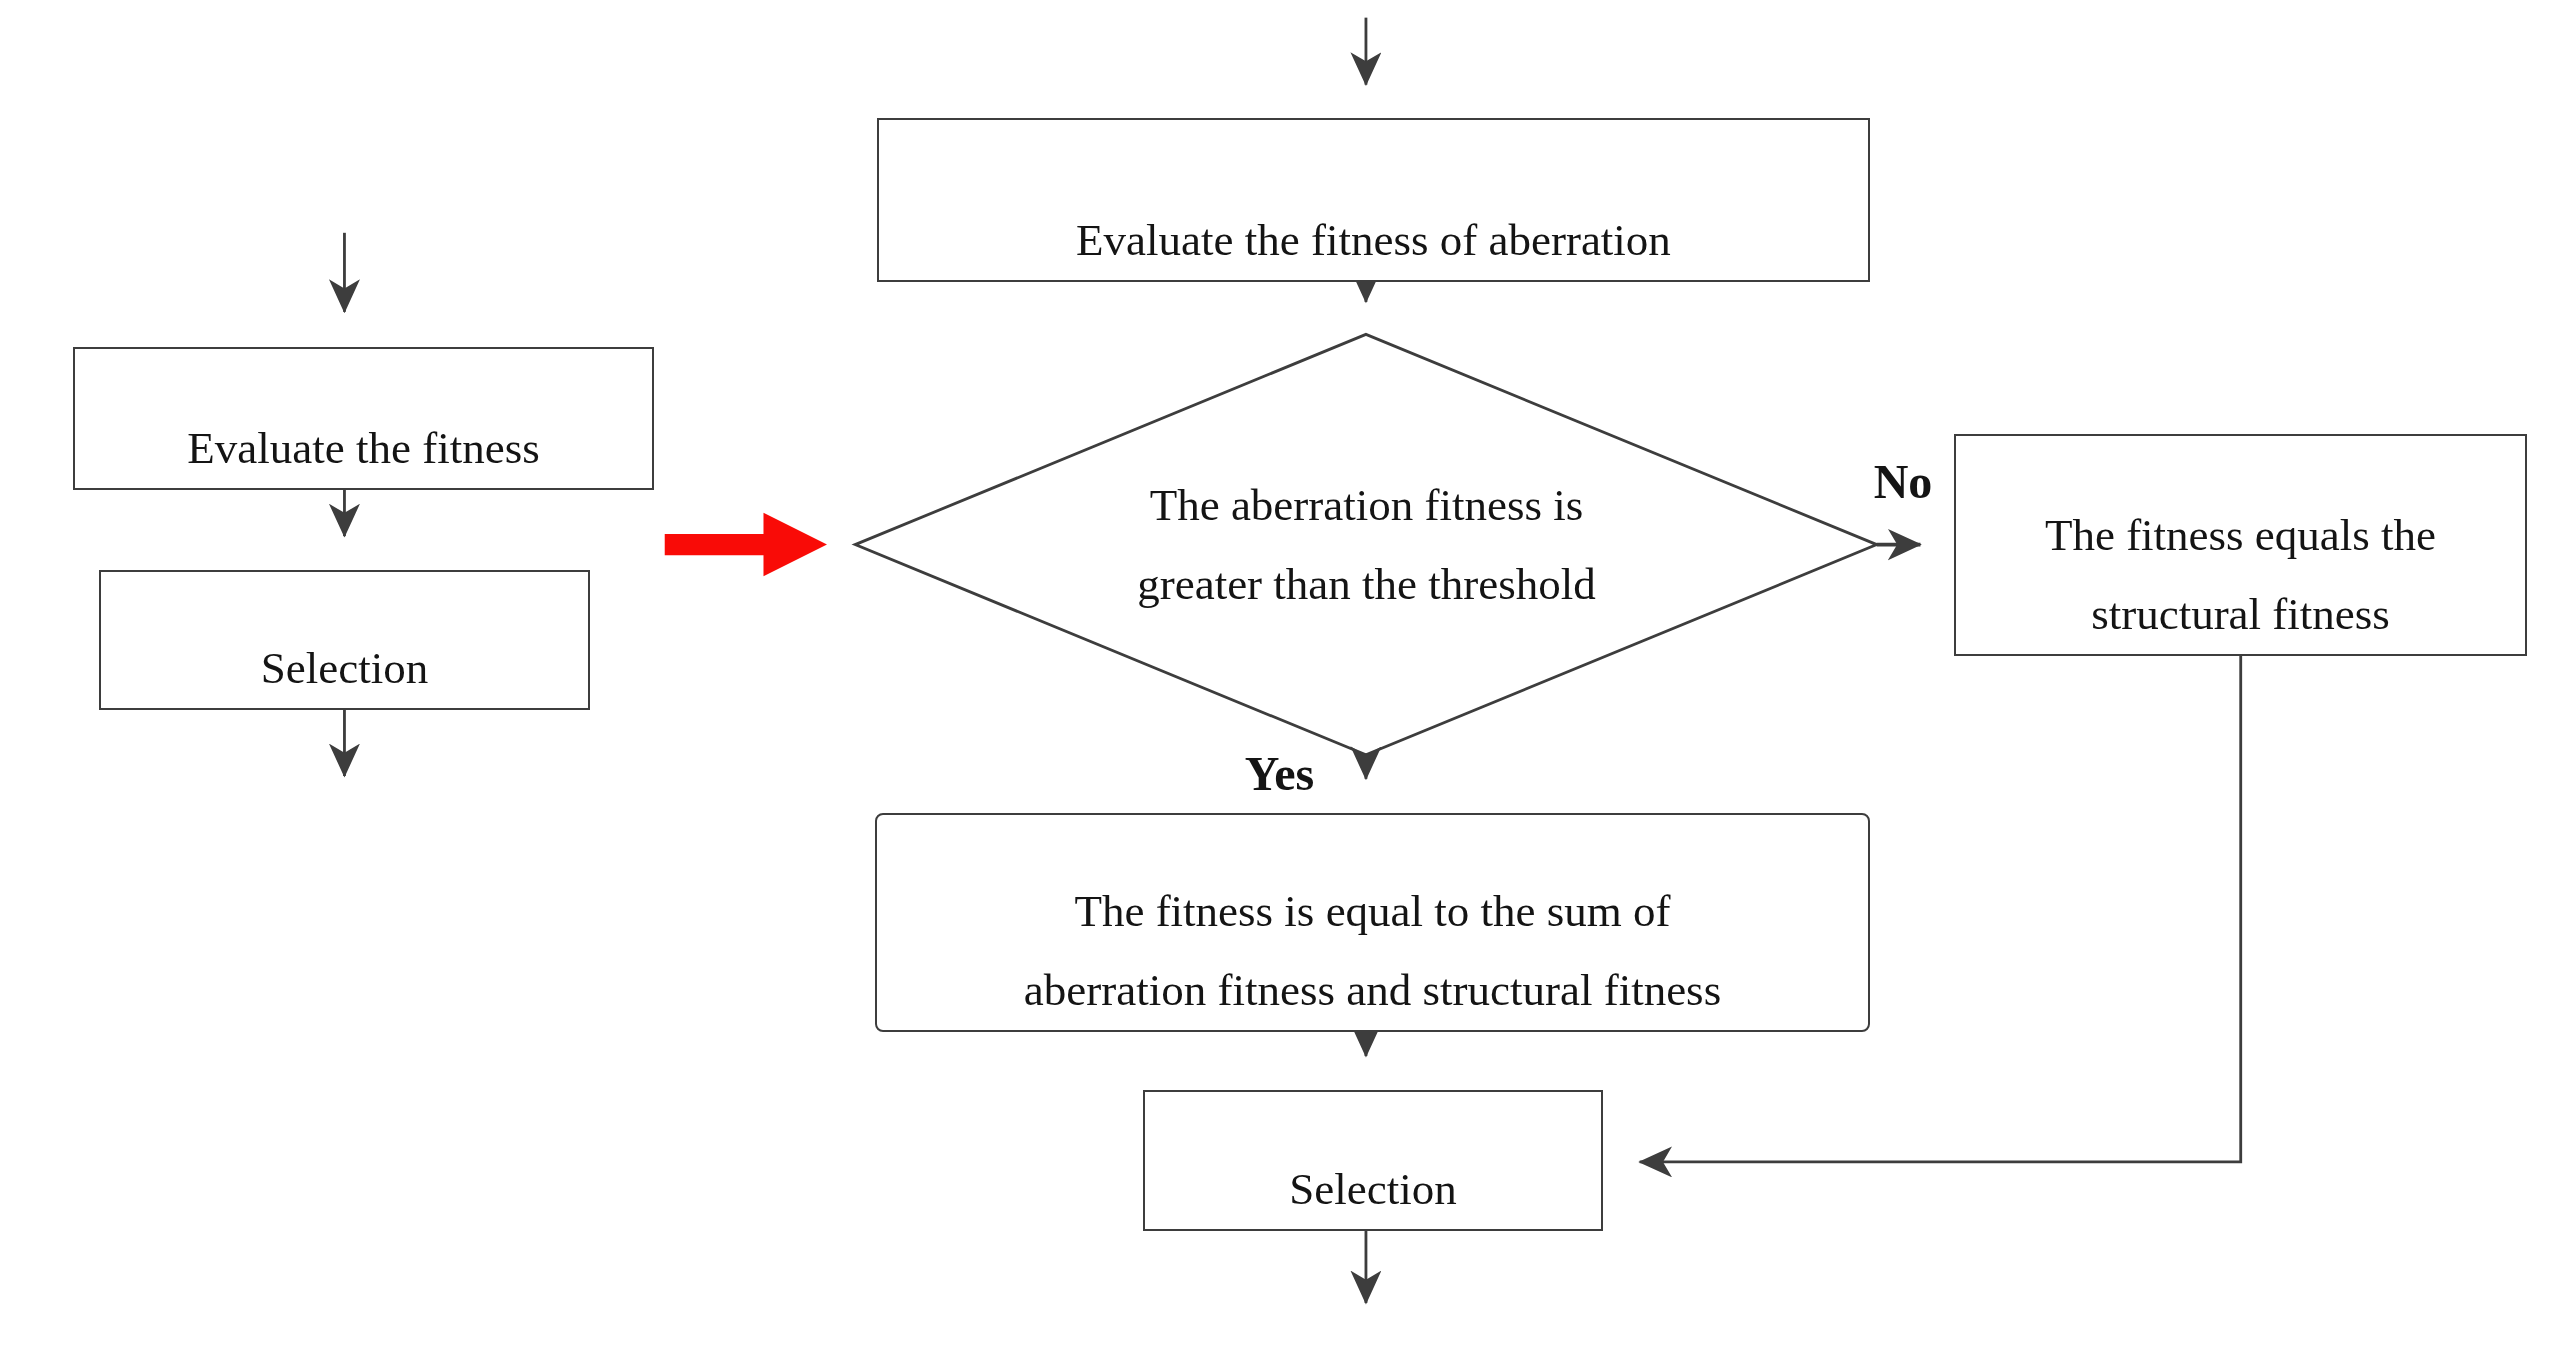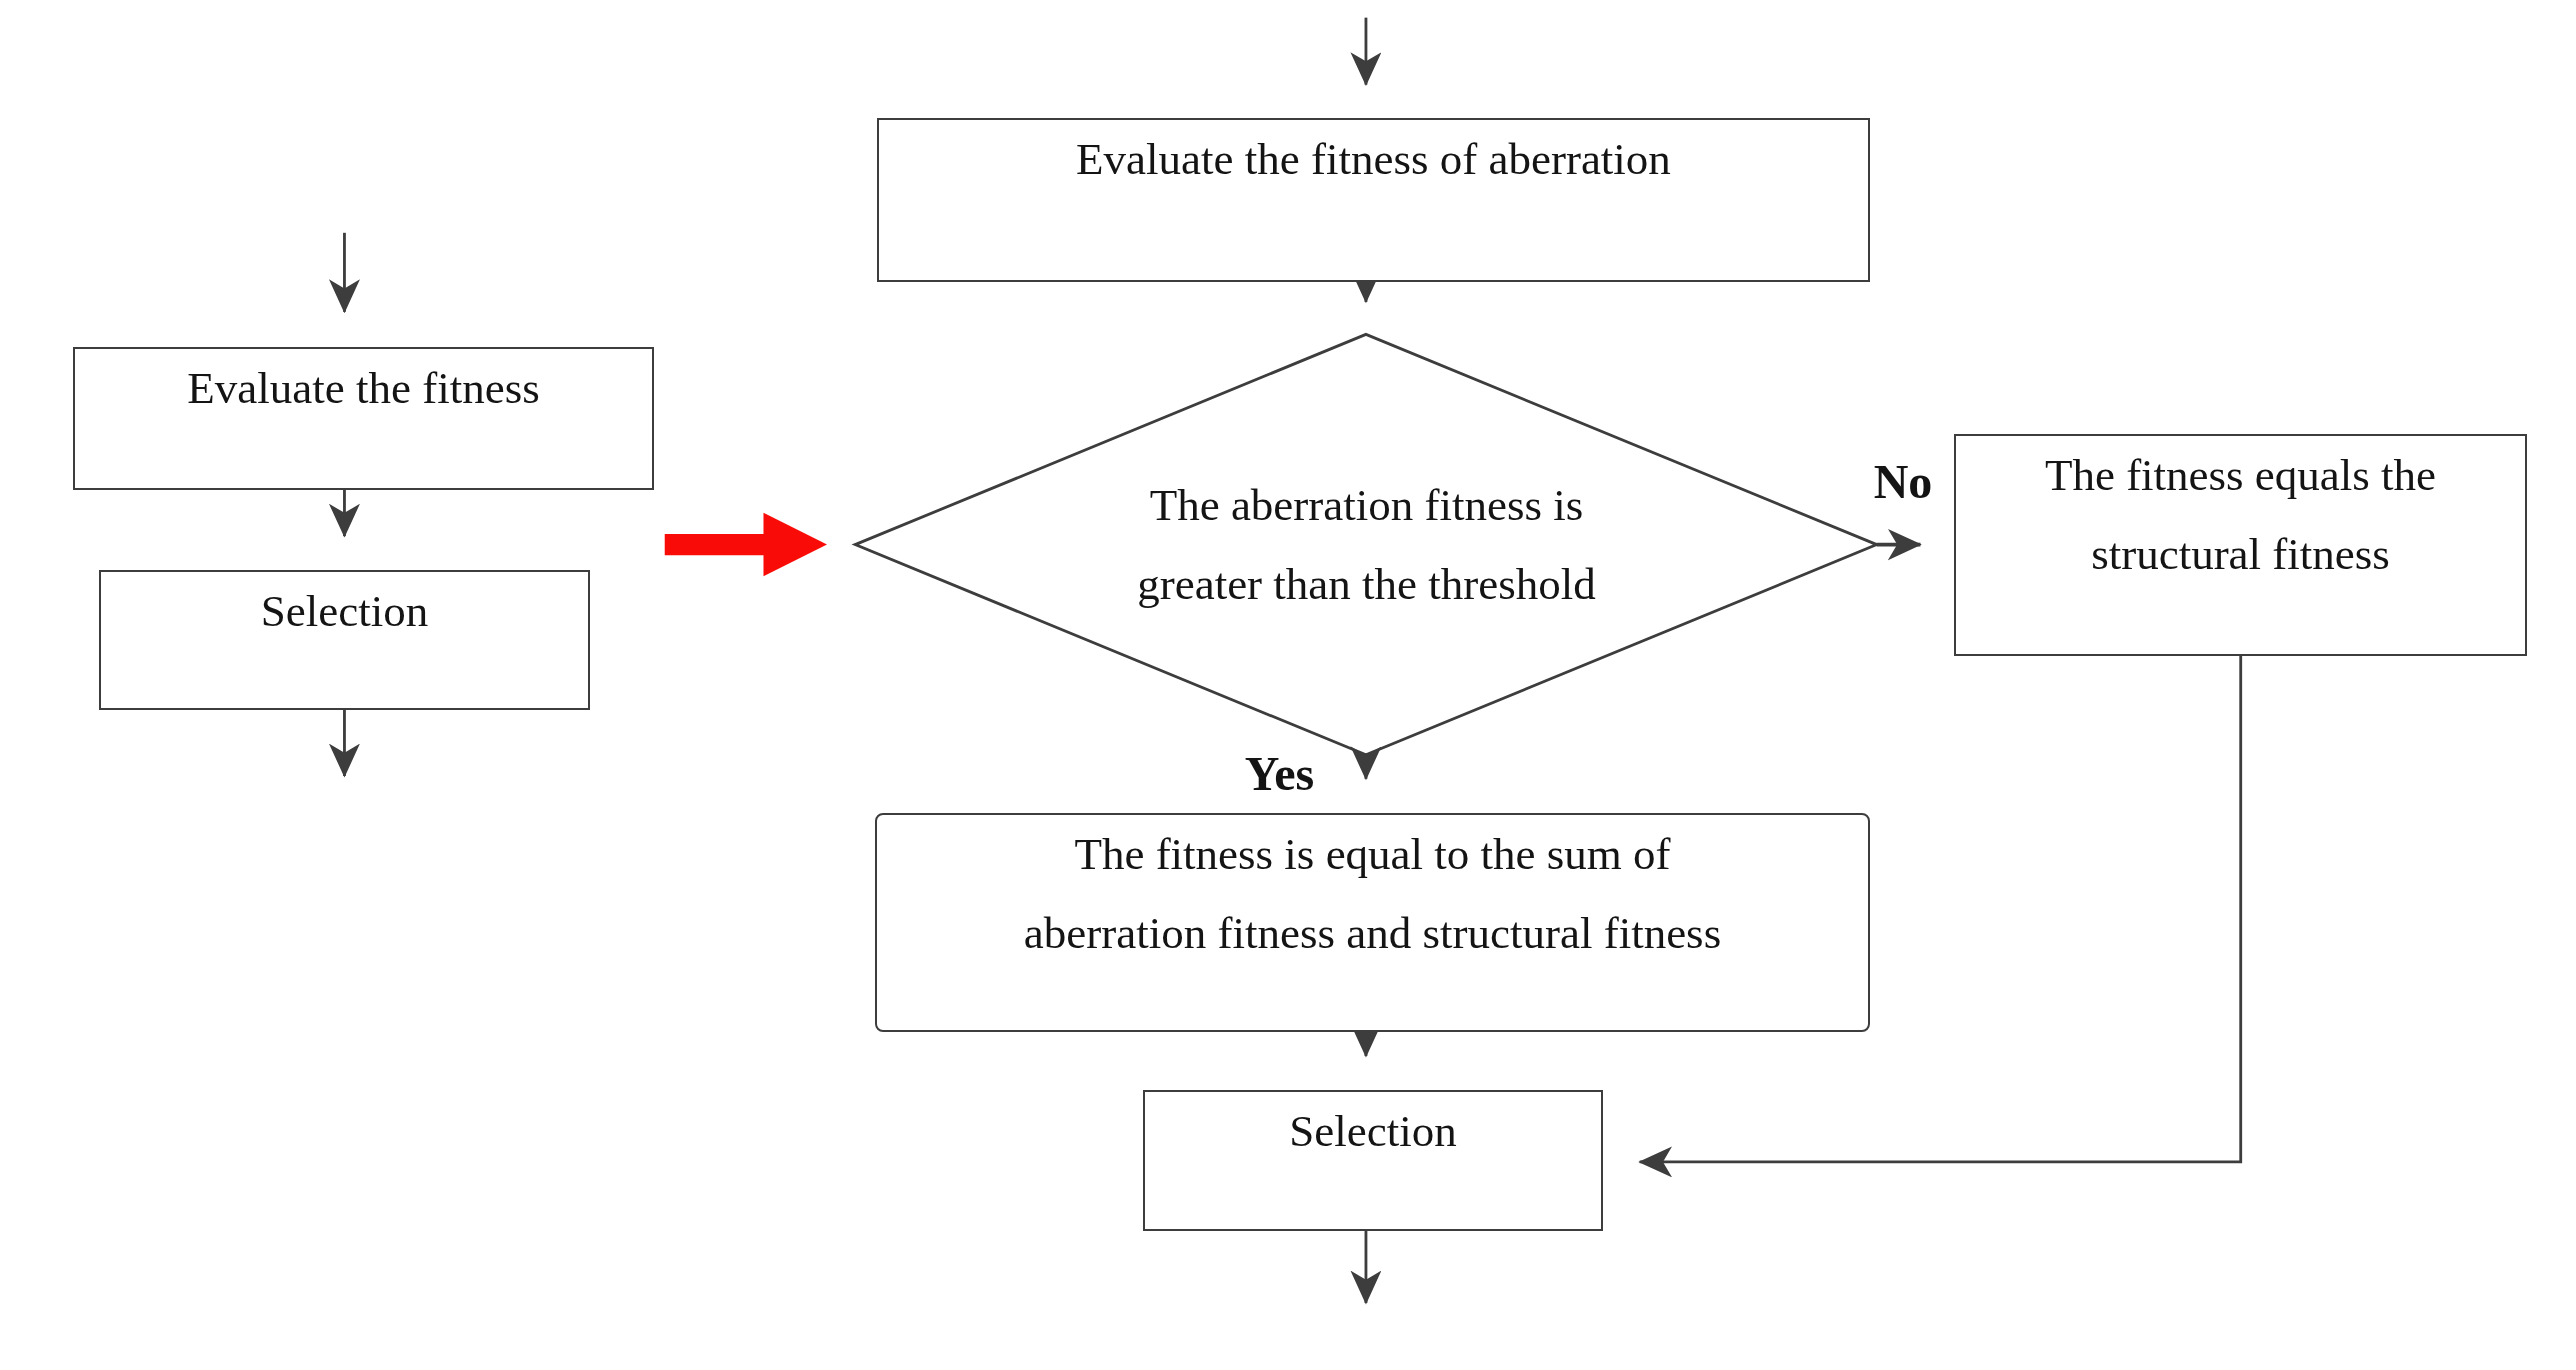--- a/index.html
+++ b/index.html
@@ -11,21 +11,21 @@
     color:#141414;
     overflow:hidden;
   }
   #wires{position:absolute;left:0;top:0;width:2576px;height:1370px;}
   .node{
     position:absolute;
     box-sizing:border-box;
     border:2.8px solid #3d3d3d;
     background:#ffffff;
     display:flex;flex-direction:column;
-    align-items:center;justify-content:flex-start;
+    align-items:center;justify-content:flex-end;
     text-align:center;
     font-size:45px;line-height:79px;
     white-space:nowrap;
   }
   .floating-text{
     position:absolute;
     display:flex;flex-direction:column;
     align-items:center;justify-content:center;
     font-size:45px;line-height:79px;
     white-space:nowrap;

